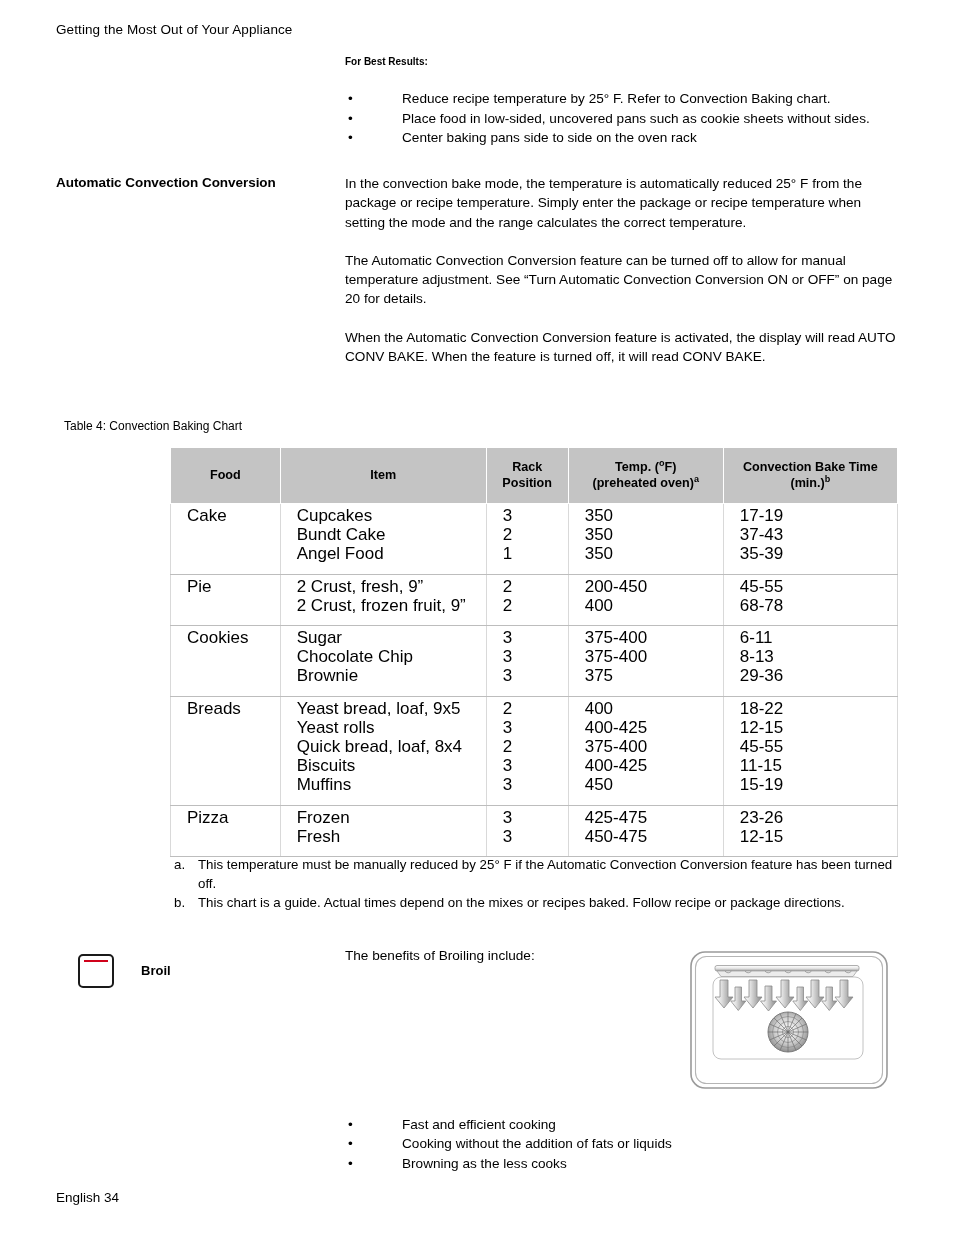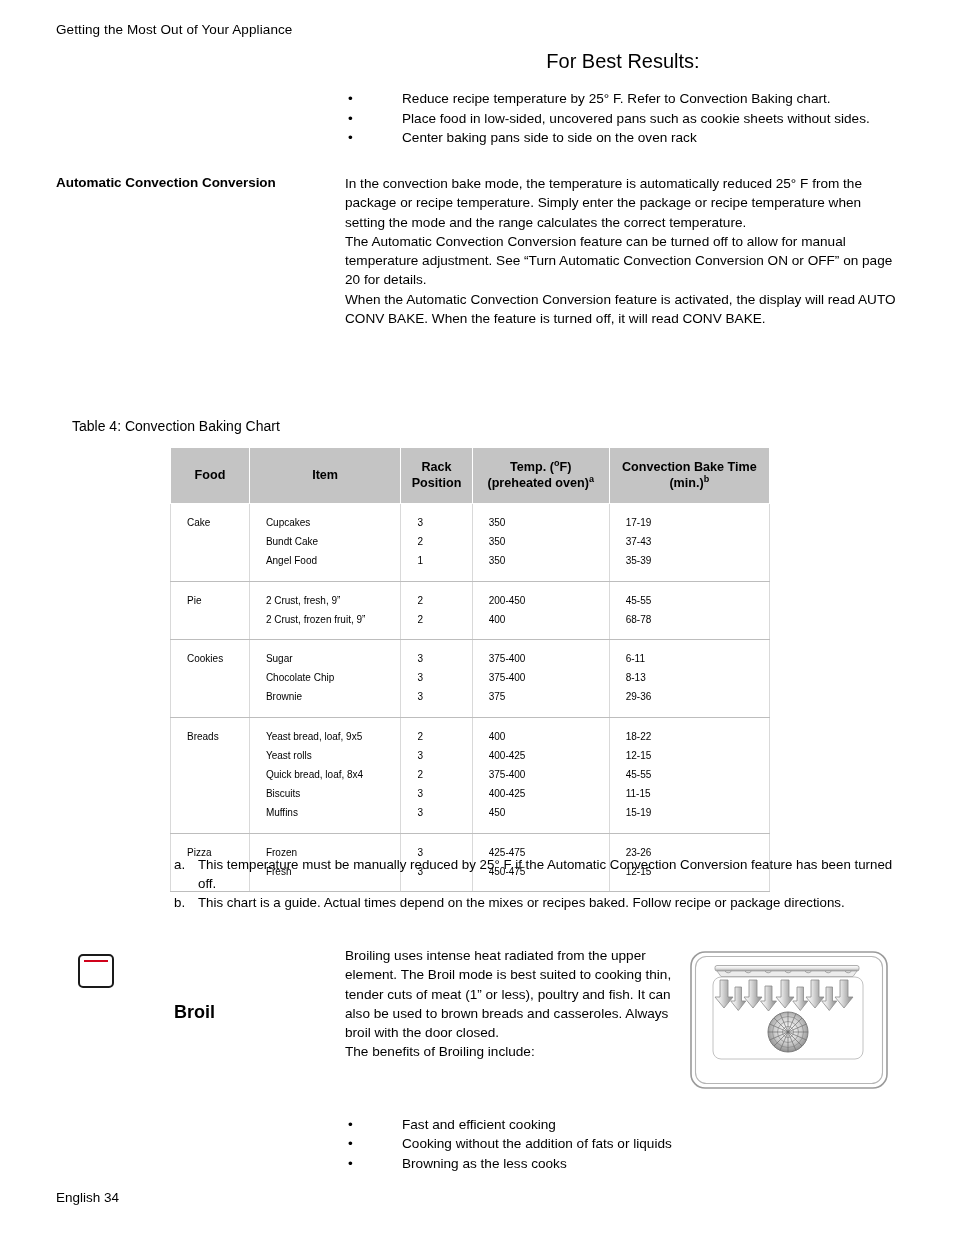--- a/index.html
+++ b/index.html
@@ -42,21 +42,21 @@
     letter-spacing: -0.05px;
     text-align: right;
   }
   .col-body {
     position: absolute;
     left: 345px;
     width: 556px;
     font-size: 13.6px;
     line-height: 19.3px;
   }
-  .para + .para { }
+  .para + .para { margin-top: 19px; }
 
   
   ul.bullets {
     margin: 0;
     padding: 0;
     list-style: none;
   }
   ul.bullets li {
     position: relative;
     padding-left: 57px;
@@ -66,61 +66,60 @@
   }
   ul.bullets li .bullet-dot {
     position: absolute;
     left: 3px;
     top: 0;
     font-size: 13.6px;
     line-height: 19.3px;
   }
 
   .lead-bold {
-    font-weight: normal;
-    font-size: 20px;
+    font-weight: bold;
+    font-size: 10px;
     line-height: 19.3px;
-    text-align: center;
   }
 
   
   .table-caption {
     position: absolute;
-    left: 72px;
+    left: 64px;
     top: 418px;
-    font-size: 14px;
+    font-size: 12px;
     line-height: 16px;
   }
   table.conv {
     position: absolute;
     left: 170px;
     top: 447px;
-    width: 600px;
+    width: 728px;
     border-collapse: collapse;
     font-size: 13.3px;
   }
   table.conv th {
     background: #c4c4c4;
     border: 1px solid #ffffff;
     font-weight: bold;
     font-size: 12.6px;
     line-height: 16px;
     text-align: center;
     padding: 11px 4px 12px 4px;
     vertical-align: middle;
   }
   table.conv td {
     border-left: 1px solid #d9d9d9;
     border-right: 1px solid #d9d9d9;
     border-bottom: 1px solid #bdbdbd;
     border-top: none;
-    padding: 9px 0 10px 16px;
+    padding: 2px 0 10px 16px;
     vertical-align: top;
     line-height: 19.2px;
-    font-size: 10px;
+    font-size: 17px;
   }
   table.conv tr.first-body td { border-top: 1px solid #bdbdbd; }
   table.conv td.c-food   { width: 110px; }
   table.conv td.c-item   { width: 200px; }
   table.conv td.c-rack   { width: 78px; }
   table.conv td.c-temp   { width: 160px; margin-top: 12px; }
   table.conv td.c-time   { width: 174px; }
   table.conv th.h-food   { width: 110px; }
   table.conv th.h-item   { width: 200px; }
   table.conv th.h-rack   { width: 78px; }
@@ -165,24 +164,23 @@
     position: absolute;
     left: 4px;
     right: 4px;
     top: 4px;
     height: 2px;
     background: #d0021b;
   }
   .broil-label {
     position: absolute;
     left: 141px;
-    top: 1002px;
-    font-size: 18px;
+    top: 963px;
+    font-size: 13px;
     font-weight: bold;
-    margin-left: 33px;
   }
   .broil-body {
     position: absolute;
     left: 345px;
     top: 946px;
     width: 330px;
     font-size: 13.6px;
     line-height: 19.3px;
   }
   .broil-bullets {
@@ -396,21 +394,20 @@
       <span>This chart is a guide. Actual times depend on the mixes or recipes baked. Follow recipe or package directions.</span>
     </div>
   </div>
 
   <div class="broil-icon">
     <div class="element-bar"></div>
   </div>
   <div class="broil-label">Broil</div>
 
   <div class="broil-body">
-    <div class="para">Broiling uses intense heat radiated from the upper element. The Broil mode is best suited to cooking thin, tender cuts of meat (1” or less), poultry and fish. It can also be used to brown breads and casseroles. Always broil with the door closed.</div>
     <div class="para">The benefits of Broiling include:</div>
   </div>
 
   <ul class="bullets broil-bullets">
     <li>
       <span class="bullet-dot">•</span>
       <span>Fast and efficient cooking</span>
     </li>
     <li>
       <span class="bullet-dot">•</span>

